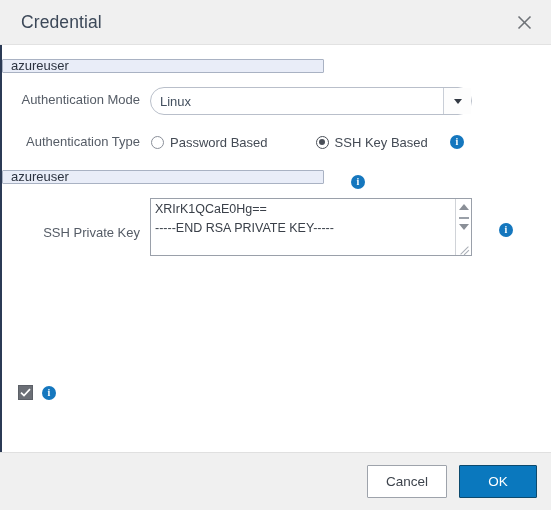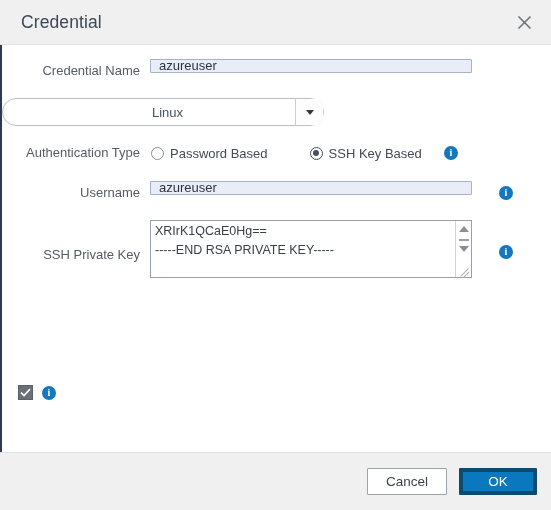--- a/index.html
+++ b/index.html
@@ -103,21 +103,20 @@
   .select-wrap {
     position: relative;
     width: 322px;
     height: 28px;
     box-sizing: border-box;
     border: 1px solid #b9bfca;
     background: #ffffff;
     border-radius: 14px;
     display: flex;
     align-items: center;
-    justify-content: center;
   }
   .select-value {
     padding-left: 9px;
     font-size: 13px;
     color: #44505f;
   }
   .select-arrow-btn {
     position: absolute;
     right: 0;
     top: 0;
@@ -141,21 +140,21 @@
   
   .radio-group {
     display: flex;
     align-items: center;
     height: 26px;
     padding-left: 1px;
   }
   .radio-item {
     display: flex;
     align-items: center;
-    margin-right: 20px;
+    margin-right: 26px;
     cursor: pointer;
     white-space: nowrap;
   }
   .radio-item:last-of-type { margin-right: 0; padding-left: 22px; }
   .radio-mark {
     width: 13px;
     height: 13px;
     border-radius: 50%;
     border: 1px solid #8a8f99;
     background: #ffffff;
@@ -307,42 +306,42 @@
     height: 58px;
     background: #f0f0f0;
     border-top: 1px solid #e0e0e0;
     display: flex;
     align-items: center;
     justify-content: flex-end;
     padding-right: 14px;
     box-sizing: border-box;
   }
   .btn {
-    height: 27px;
+    height: 33px;
     min-width: 78px;
     font-size: 13.5px;
     font-family: "Liberation Sans", sans-serif;
     cursor: pointer;
     border-radius: 1px;
     display: inline-flex;
     align-items: center;
     justify-content: center;
     box-sizing: border-box;
     padding: 0 14px;
   }
   .btn-cancel {
     background: #ffffff;
     border: 1px solid #9ea3ab;
     color: #3d434c;
     margin-right: 12px;
     min-width: 80px;
   }
   .btn-ok {
     background: #0a78be;
-    border: 4px solid #0c4a6e;
+    border: 1px solid #0c4a6e;
     color: #ffffff;
     min-width: 78px;
   }
 </style>
 </head>
 <body>
 
 <div class="dialog">
 
   <div class="dlg-header">
@@ -351,27 +350,27 @@
       <svg width="15" height="15" viewBox="0 0 15 15" aria-hidden="true">
         <line x1="1.5" y1="1.5" x2="13.5" y2="13.5" stroke="#6e7277" stroke-width="1.6"></line>
         <line x1="13.5" y1="1.5" x2="1.5" y2="13.5" stroke="#6e7277" stroke-width="1.6"></line>
       </svg>
     </div>
   </div>
 
   <div class="dlg-body">
 
     <div class="form-row">
-      <div class="f-label">Credential Name</div>
       <div class="f-control">
         <input class="txt" type="text" value="azureuser" style="">
       </div>
     </div>
 
     <div class="form-row">
+      <div class="f-label">Authentication Mode</div>
       <div class="f-control">
         <div class="select-wrap">
           <span class="select-value">Linux</span>
           <span class="select-arrow-btn">
             <span class="caret"></span>
           </span>
         </div>
       </div>
     </div>
 
@@ -386,21 +385,20 @@
           <label class="radio-item checked">
             <span class="radio-mark"></span>
             <span class="radio-label">SSH Key Based</span>
           </label>
           <span class="info-icon info-inline">i</span>
         </div>
       </div>
     </div>
 
     <div class="form-row">
-      <div class="f-label">Username</div>
       <div class="f-control">
         <input class="txt" type="text" value="azureuser" style="">
         <span class="info-icon info-right">i</span>
       </div>
     </div>
 
     <div class="form-row">
       <div class="f-label tall">SSH Private Key</div>
       <div class="f-control">
         <div class="ta-wrap">

